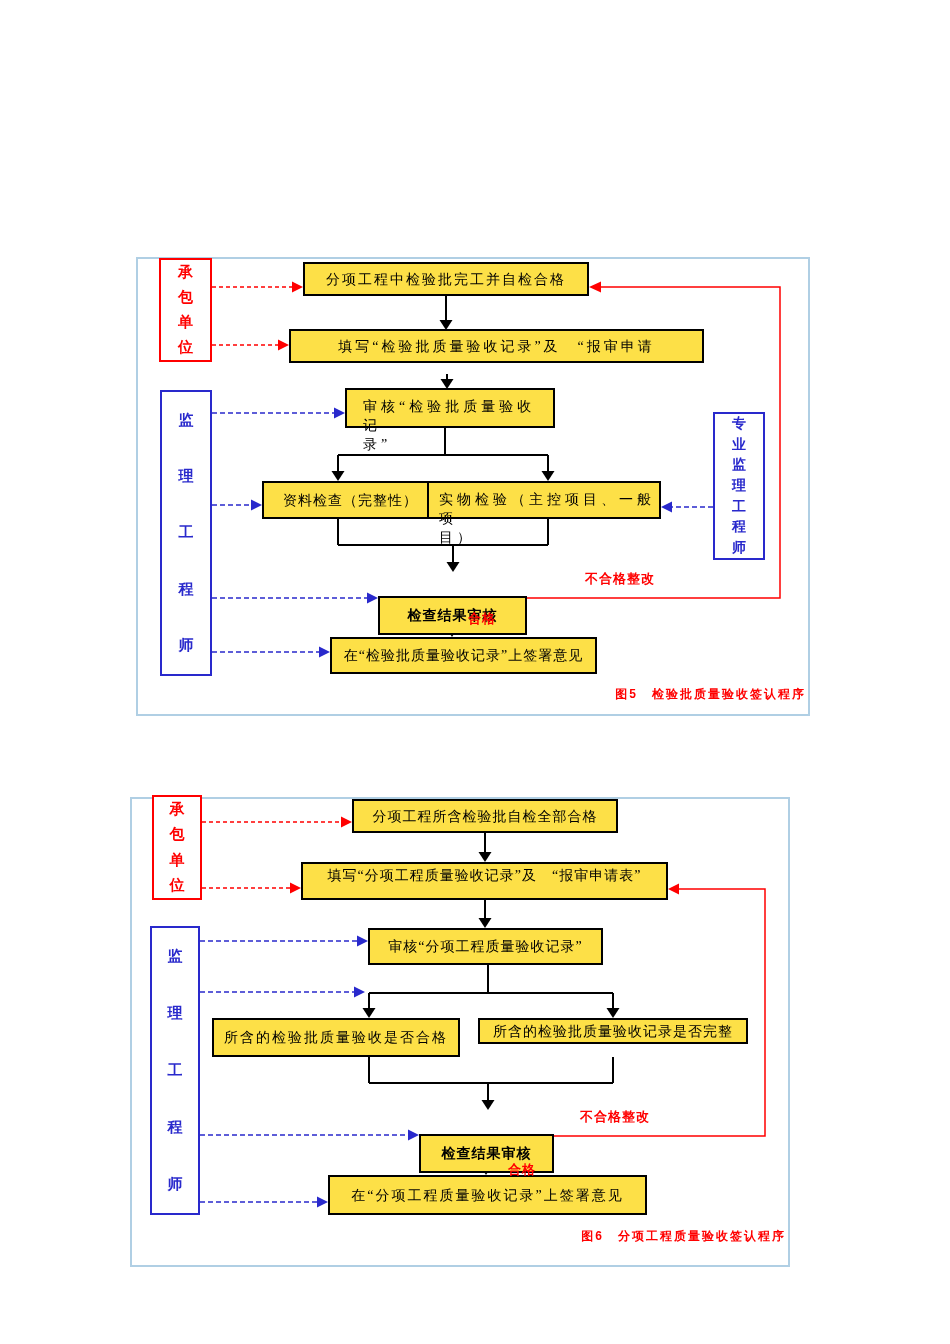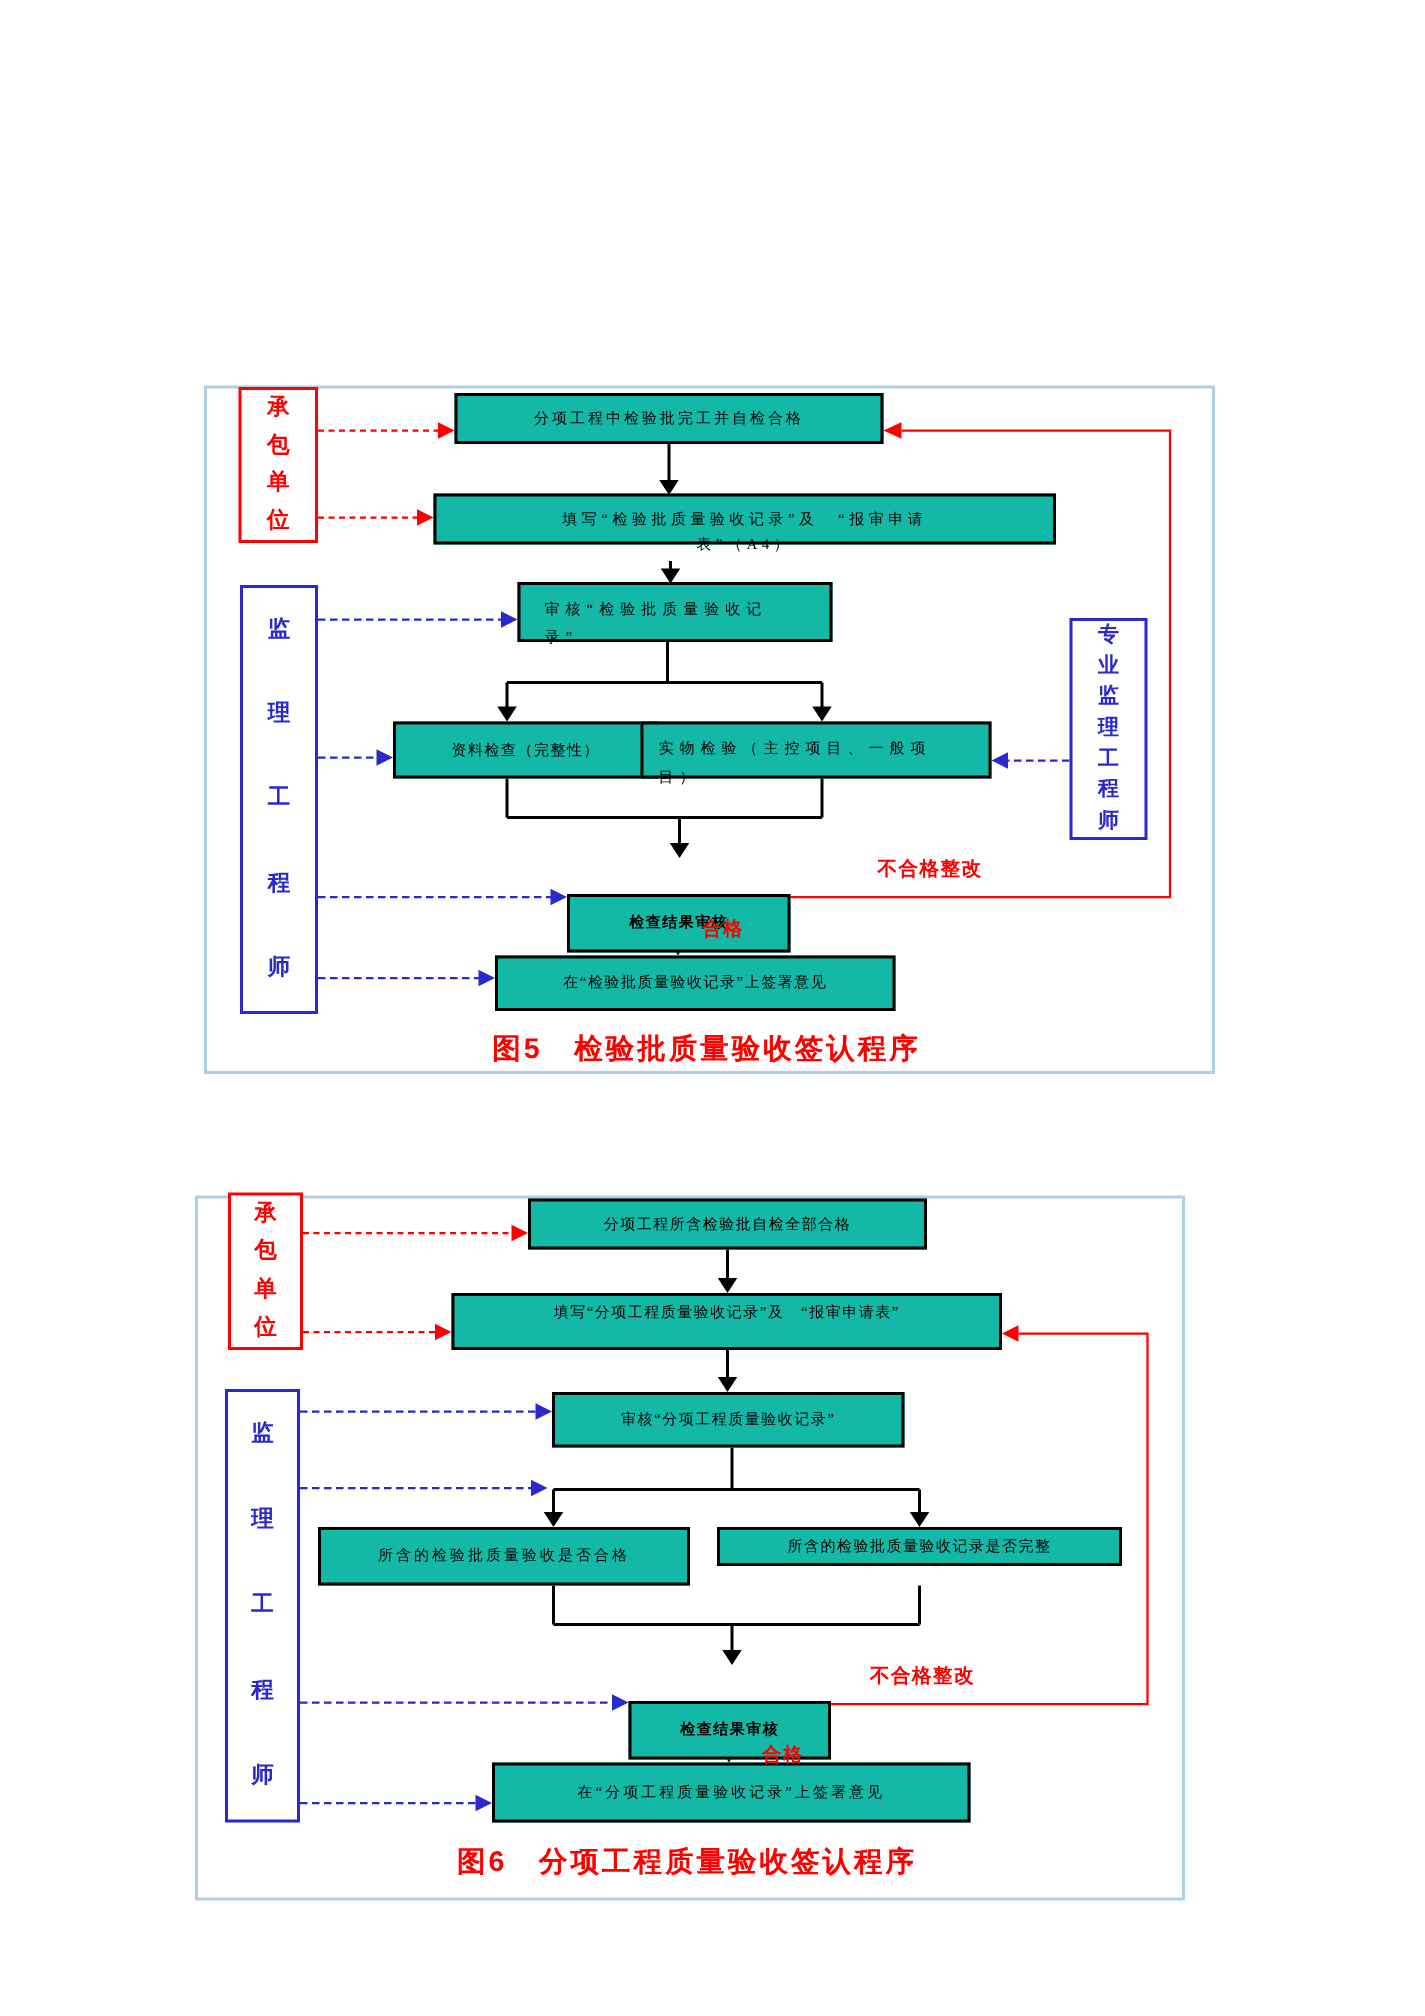--- a/index.html
+++ b/index.html
@@ -5,44 +5,44 @@
   html,body{margin:0;padding:0;}
   body{
     width:950px;height:1344px;position:relative;background:#ffffff;
     font-family:"Liberation Serif","DejaVu Serif",serif;
     -webkit-font-smoothing:antialiased;
   }
   .panel{
     position:absolute;border:2px solid #b0cfe4;background:#ffffff;
   }
   .node{
-    position:absolute;border:2px solid #000;background:#14b8a6;
-    font-size:10px;color:#000;letter-spacing:2px;line-height:17px;
+    position:absolute;border:2px solid #000;background:#fde047;
+    font-size:14px;color:#000;letter-spacing:2px;line-height:17px;
     display:flex;align-items:center;justify-content:center;text-align:center;
     overflow:visible;box-sizing:border-box;z-index:2;
   }
   .node.multiline{display:block;}
   .node.bold{font-weight:bold;letter-spacing:1px;
     font-family:"Liberation Sans","DejaVu Sans",sans-serif;margin-top:24px;}
   .vbox{
     position:absolute;background:#fff;box-sizing:border-box;z-index:2;
     display:flex;flex-direction:column;justify-content:space-around;align-items:center;
     font-size:15px;font-weight:bold;letter-spacing:0;line-height:1;
   }
   .vbox.red{border:2px solid #ff0000;color:#ff0000;}
   .vbox.blue{border:2px solid #2929cc;color:#2929cc;}
   .flow-label{
     position:absolute;color:#ff0000;font-weight:bold;font-size:13px;
     font-family:"Liberation Sans","DejaVu Sans",sans-serif;
     letter-spacing:1px;z-index:3;white-space:nowrap;
   }
   .fig-title{
-    position:absolute;color:#ff0000;font-weight:bold;font-size:19px;
+    position:absolute;color:#ff0000;font-weight:bold;font-size:12px;
     font-family:"Liberation Sans","DejaVu Sans",sans-serif;
-    text-align:center;letter-spacing:2px;z-index:3;
+    text-align:right;letter-spacing:2px;z-index:3;
   }
   #connectors{position:absolute;left:0;top:0;z-index:1;}
   .l1{padding:7px 0 0 0;}
   .just{justify-content:flex-start;text-align:left;}
 </style>
 </head>
 <body>
 
 <div class="panel" style="left:136px;top:257px;width:670px;height:455px"></div>
 
@@ -66,21 +66,20 @@
     <span>理</span>
     <span>工</span>
     <span>程</span>
     <span>师</span>
   </div>
 
 <div class="node" style="left:303px;top:262px;width:286px;height:34px">分项工程中检验批完工并自检合格</div>
 
 <div class="node multiline l1" style="left:289px;top:329px;width:415px;height:34px;letter-spacing:3px">
   <div>填写“检验批质量验收记录”及　“报审申请</div>
-  <div>表”（A4）</div>
 </div>
 
 <div class="node multiline l1 just" style="left:345px;top:388px;width:210px;height:40px;letter-spacing:4px;padding-left:16px;line-height:19px">
   <div>审核“检验批质量验收记</div>
   <div>录”</div>
 </div>
 
 <div class="node" style="left:262px;top:481px;width:177px;height:38px;letter-spacing:1px">资料检查（完整性）</div>
 
 <div class="node multiline l1 just" style="left:427px;top:481px;width:234px;height:38px;letter-spacing:4px;padding-left:10px;line-height:19px">

